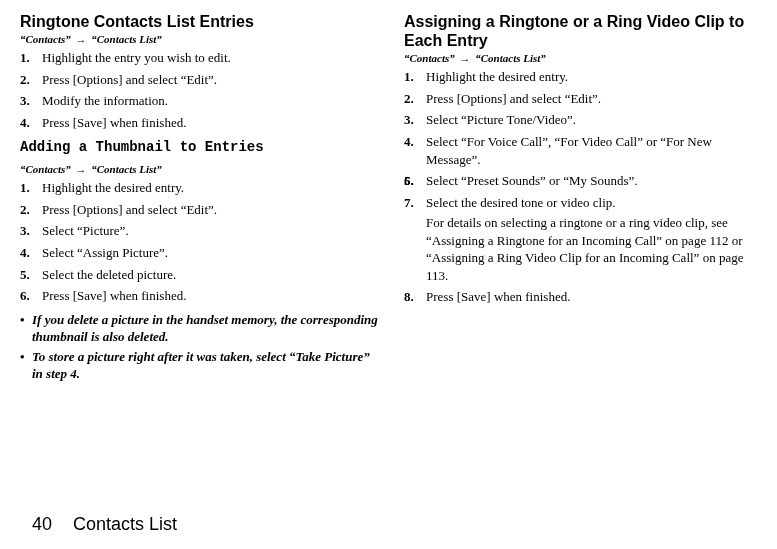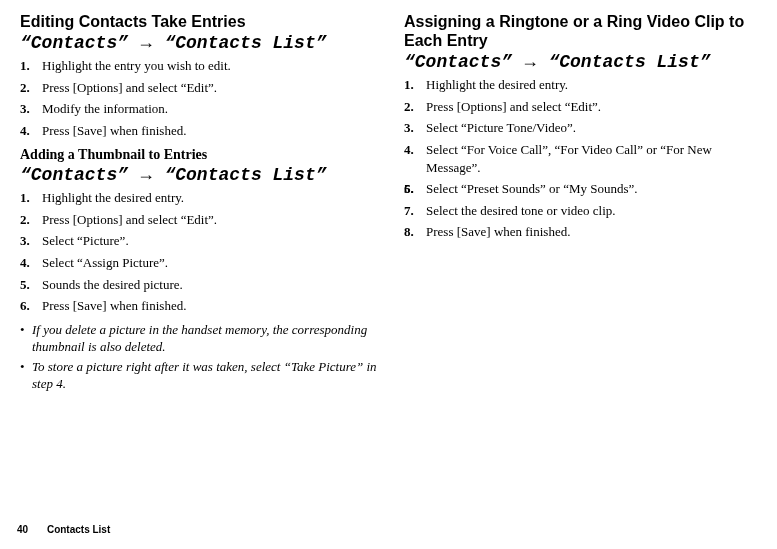--- a/index.html
+++ b/index.html
@@ -23,32 +23,31 @@
     .col-left { width: 360px; flex: none; }
     .col-right { width: 360px; flex: none; }
     .heading {
       font-family: Arial, Helvetica, sans-serif;
       font-weight: bold;
       font-size: 16px;
       margin-bottom: 2px;
       line-height: 1.2;
     }
     .subheading {
-      font-family: Liberation Serif, serif;
+      font-family: Liberation Mono, monospace;
       font-weight: bold;
       font-size: 14px;
       margin-top: 8px;
-      margin-bottom: 2px;
+      margin-bottom: 8px;
     }
     .breadcrumb {
       font-style: italic;
       font-weight: bold;
-      font-size: 18px;
+      font-size: 11px;
       margin-bottom: 4px;
-      font-family: Liberation Mono, monospace;
     }
     .arrow {
       font-style: normal;
       font-weight: normal;
       margin: 0 2px;
       display: inline-block;
     }
     ol.steps {
       list-style: none;
       counter-reset: step;
@@ -78,44 +77,45 @@
     }
     ul.notes {
       list-style: none;
     }
     ul.notes > li {
       font-style: italic;
       padding-left: 12px;
       position: relative;
       line-height: 1.35;
       margin-bottom: 2px;
+      font-weight: bold;
     }
     ul.notes > li::before {
       content: "•";
       position: absolute;
       left: 0;
       font-style: normal;
     }
     .footer {
       position: absolute;
       bottom: 14px;
-      left: 17px;
+      left: 32px;
       font-family: Arial, Helvetica, sans-serif;
-      font-weight: bold;
-      font-size: 10px;
+      font-weight: normal;
+      font-size: 18px;
     }
     .footer .pageno { margin-right: 16px; }
   </style>
 </head>
 <body>
 
 <div class="columns">
   <div class="col col-left">
 
-    <div class="heading">Editing Contacts Take Entries</div>
+    <div class="heading">Ringtone Contacts List Entries</div>
     <div class="breadcrumb">
       <span>“Contacts”</span>
       <span class="arrow">→</span>
       <span>“Contacts List”</span>
     </div>
     <ol class="steps">
       <li>Highlight the entry you wish to edit.</li>
       <li>Press [Options] and select “Edit”.</li>
       <li>Modify the information.</li>
       <li>Press [Save] when finished.</li>
@@ -125,21 +125,21 @@
     <div class="breadcrumb">
       <span>“Contacts”</span>
       <span class="arrow">→</span>
       <span>“Contacts List”</span>
     </div>
     <ol class="steps">
       <li>Highlight the desired entry.</li>
       <li>Press [Options] and select “Edit”.</li>
       <li>Select “Picture”.</li>
       <li>Select “Assign Picture”.</li>
-      <li>Sounds the desired picture.</li>
+      <li>Select the deleted picture.</li>
       <li>Press [Save] when finished.</li>
     </ol>
 
     <ul class="notes">
       <li>If you delete a picture in the handset memory, the corresponding thumbnail is also deleted.</li>
       <li>To store a picture right after it was taken, select “Take Picture” in step 4.</li>
     </ul>
 
   </div>
 
@@ -153,20 +153,21 @@
     <ol class="steps">
       <li><span>Highlight the desired entry.</span></li>
       <li><span>Press [Options] and select “Edit”.</span></li>
       <li><span>Select “Picture Tone/Video”.</span></li>
       <li><span>Select “For Voice Call”, “For Video Call” or “For New Message”.</span></li>
       <li>
       </li>
       <li><span>Select “Preset Sounds” or “My Sounds”.</span></li>
       <li>
         <span>Select the desired tone or video clip.</span>
+        <div class="step-sub">For details on selecting a ringtone or a ring video clip, see “Assigning a Ringtone for an Incoming Call” on page 112 or “Assigning a Ring Video Clip for an Incoming Call” on page 113.</div>
       </li>
       <li><span>Press [Save] when finished.</span></li>
     </ol>
   </div>
 </div>
 
 <div class="footer">
   <span class="pageno">40</span>
   <span>Contacts List</span>
 </div>

